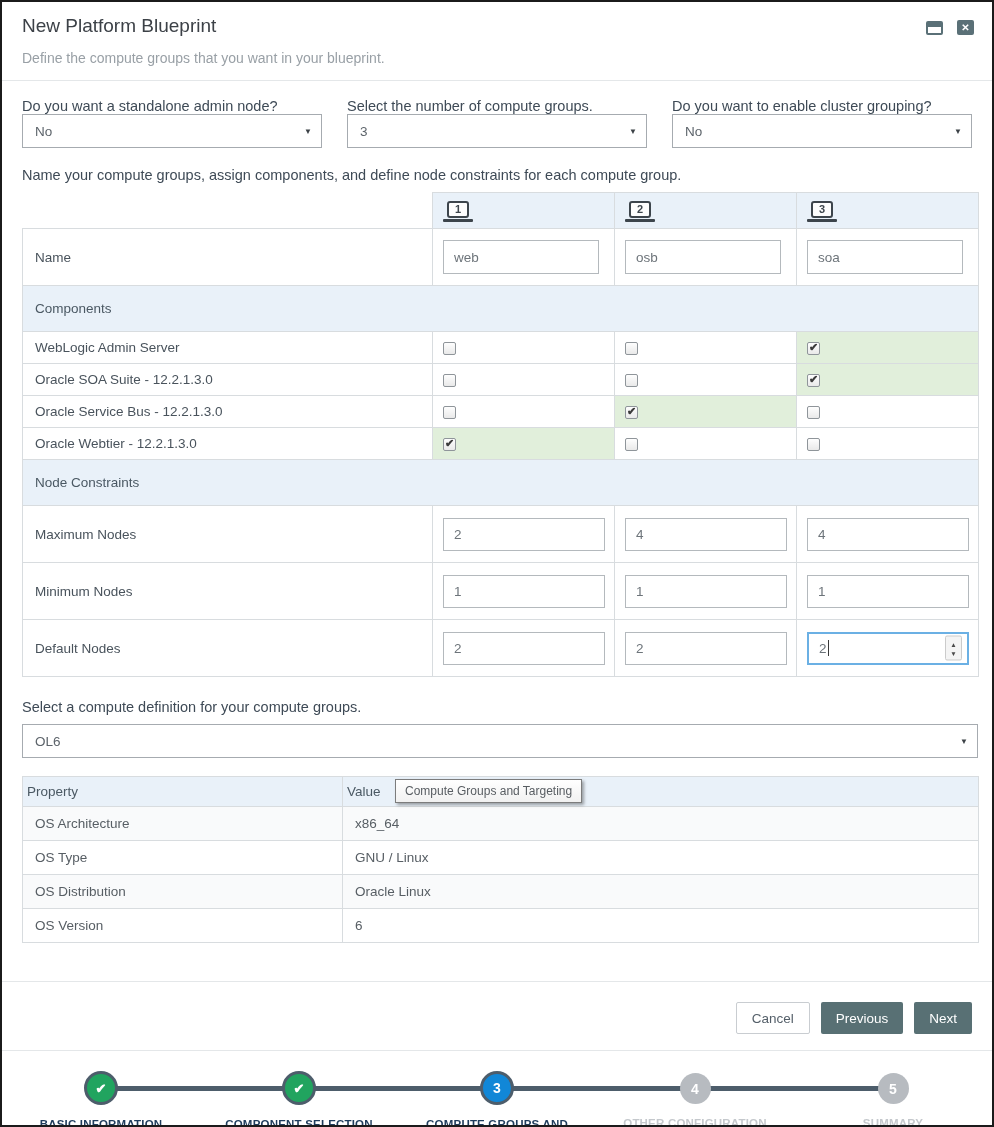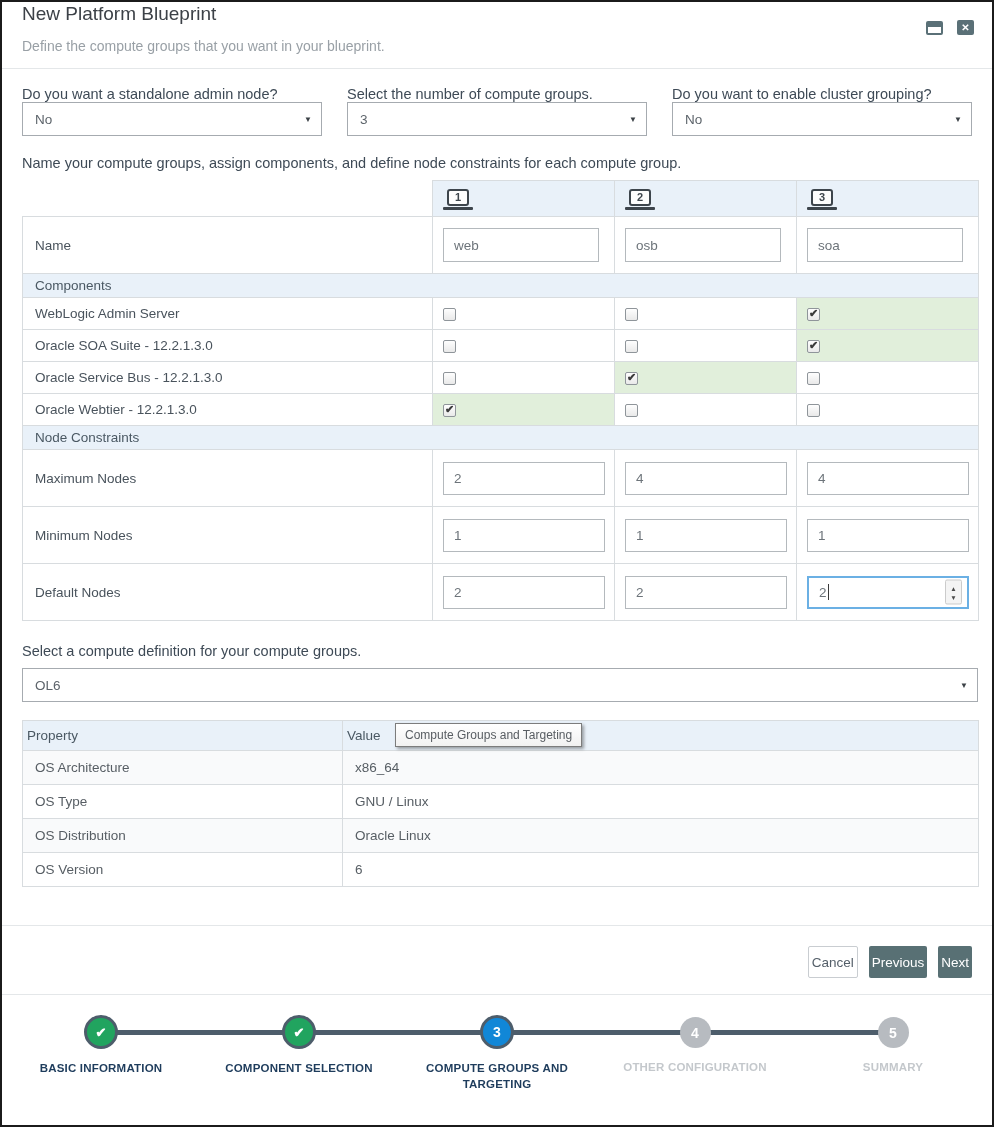--- a/index.html
+++ b/index.html
@@ -8,21 +8,21 @@
 
   .dialog {
     width:994px; height:1127px;
     border:2px solid #1b1b1b;
     background:#fff;
     overflow:hidden;
     position:relative;
   }
 
   
-  .dlg-header { padding:1px 20px 0 20px; position:relative; }
+  .dlg-header { padding:13px 20px 0 20px; position:relative; }
   .dlg-title { font-size:19px; color:#3c4147; }
   .dlg-subtitle { font-size:14px; color:#99a0a6; margin-top:13px; }
   .win-controls { position:absolute; top:18px; right:18px; display:flex; gap:14px; align-items:center; }
   .max-icon { display:inline-block; width:17px; height:14px; border:2px solid #5a7077; border-top-width:6px; border-radius:2px; cursor:pointer; }
   .close-icon { display:inline-block; width:17px; height:15px; background:#5a7077; border-radius:2px; color:#fff; font-size:10px; font-weight:bold; text-align:center; line-height:15px; cursor:pointer; }
   .close-icon::before { content:"✕"; }
   .divider { border-top:1px solid #e4e7e9; margin-top:14px; }
 
   
   .content { padding:0 20px; }
@@ -48,21 +48,21 @@
   .cg-table .blank-cell { border-top:1px solid #fff; border-left:1px solid #fff; background:#fff; }
   .laptop { display:inline-flex; flex-direction:column; align-items:center; }
   .laptop-screen { width:22px; height:17px; border:2px solid #3d454c; border-radius:3px; background:#fdfdfd; display:flex; align-items:center; justify-content:center; font-size:11px; font-weight:bold; color:#3d454c; }
   .laptop-base { width:30px; height:3px; background:#3d454c; border-radius:1px; margin-top:1px; }
 
   .row-label { padding-left:12px; font-size:13.5px; color:#49535c; }
   .name-row td { height:57px; }
   .name-row .cell-pad { padding-left:10px; }
   .name-input { width:156px; height:33px; border:1px solid #b4b9bd; padding:16px 10px; font-size:13.5px; color:#6d747a; font-family:"Liberation Sans", sans-serif; background:#fff; }
 
-  .section-row td { background:#e9f1f9; height:24px; padding-left:12px; font-size:13.5px; color:#4a5863; }
+  .section-row td { background:#e9f1f9; height:46px; padding-left:12px; font-size:13.5px; color:#4a5863; }
 
   .comp-row td { height:32px; }
   .check-cell { padding-left:10px; }
   .check-cell.checked-cell { background:#e1efdb; }
   .checkbox { display:inline-block; width:13px; height:13px; border:1px solid #8f959a; border-radius:2px; background:linear-gradient(#fefefe,#e9e9e9); position:relative; vertical-align:middle; cursor:pointer; }
   .checkbox.checked::after { content:"✔"; position:absolute; top:-2px; left:1px; font-size:11px; color:#3b3b3b; font-weight:bold; }
 
   .constraint-row td { height:57px; }
   .num-input { width:162px; height:33px; border:1px solid #b4b9bd; background:#fff; margin-left:10px; display:flex; align-items:center; padding:0 10px; font-size:13.5px; color:#6d747a; position:relative; cursor:text; }
   .num-input.focused { border:2px solid #6bb0e4; }
@@ -86,21 +86,21 @@
     position:absolute; left:373px; top:3px; height:24px;
     background:linear-gradient(#ffffff,#f1f1f1);
     border:1px solid #7c7c7c; box-shadow:2px 2px 3px rgba(0,0,0,0.35);
     display:flex; align-items:center; padding:0 9px;
     font-size:12px; color:#585d62; white-space:nowrap; z-index:5;
   }
 
   
   .btn-divider { border-top:1px solid #e4e7e9; margin-top:38px; }
   .footer-buttons { display:flex; justify-content:flex-end; align-items:center; gap:11px; padding:20px 20px 0 20px; }
-  .btn { height:32px; font-size:13.5px; font-family:"Liberation Sans", sans-serif; border-radius:2px; cursor:pointer; padding:0 3px; }
+  .btn { height:32px; font-size:13.5px; font-family:"Liberation Sans", sans-serif; border-radius:2px; cursor:pointer; padding:0 15px; }
   .btn-cancel { background:#fff; border:1px solid #c9cdd1; color:#545f69; }
   .btn-dark { background:#587074; border:none; color:#ffffff; }
 
   
   .stepper-divider { border-top:1px solid #e4e7e9; margin-top:16px; }
   .stepper { position:relative; margin-top:20px; }
   .step-line { position:absolute; left:99px; right:99px; top:15px; height:5px; background:#4d5d6b; border-radius:2px; }
   .steps { display:flex; position:relative; }
   .step { width:20%; display:flex; flex-direction:column; align-items:center; }
   .step-circle {

